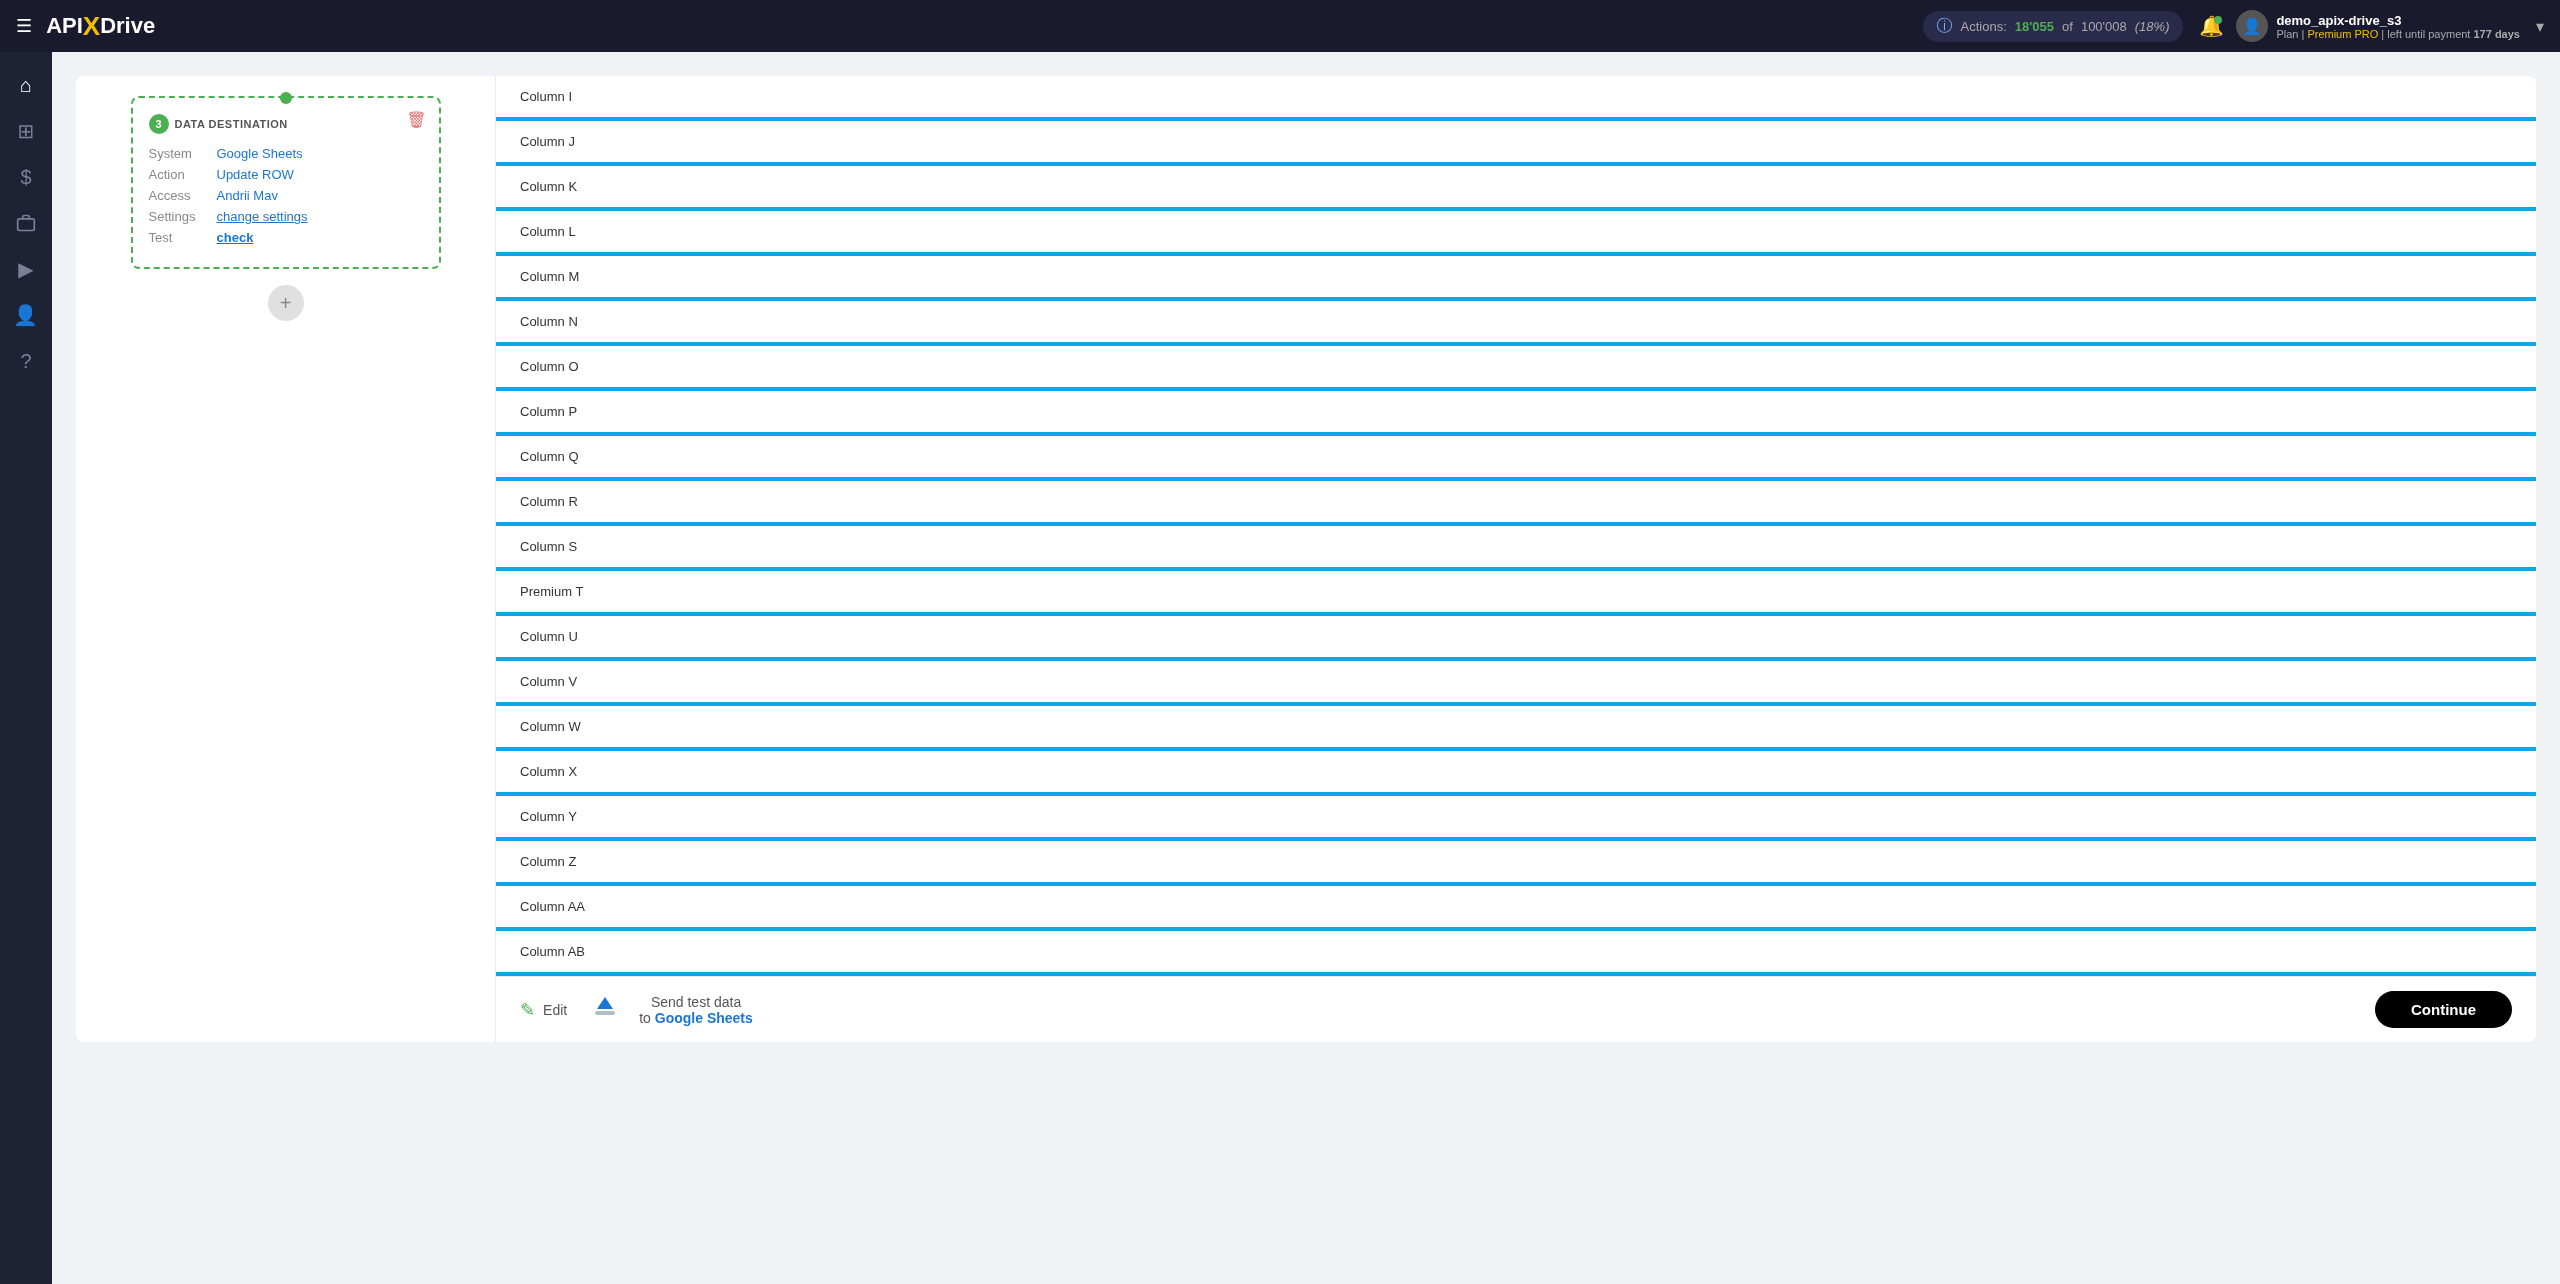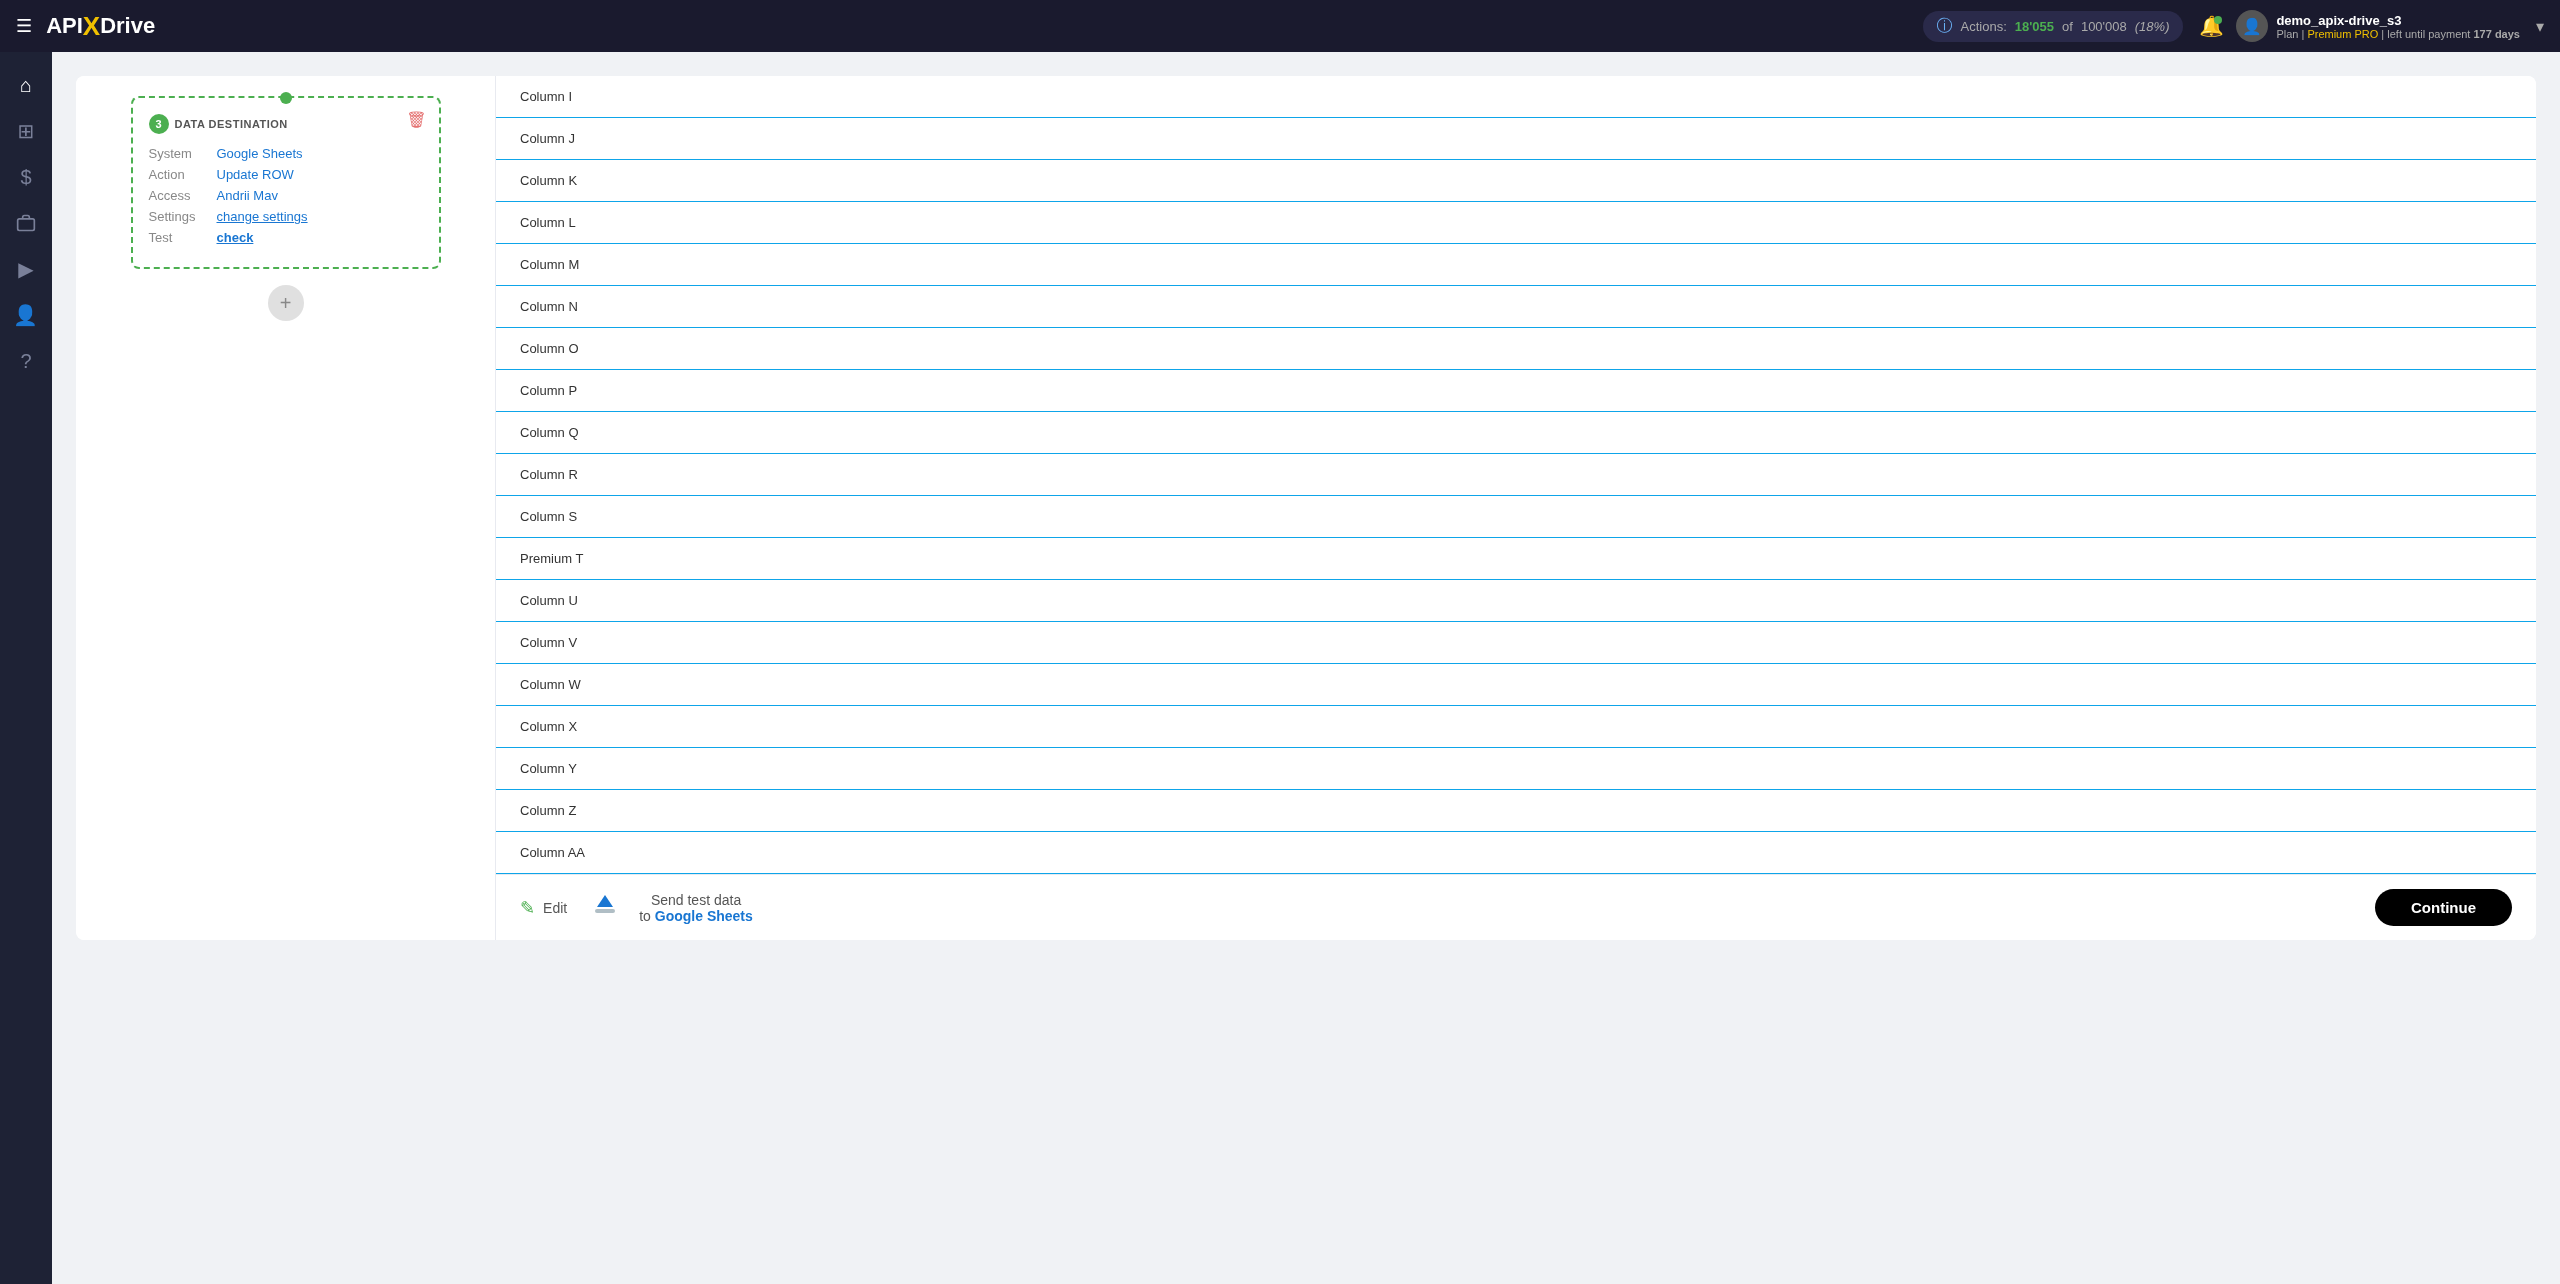--- a/index.html
+++ b/index.html
@@ -108,21 +108,21 @@
 
     
     .right-panel {
       flex: 1; padding: 0; overflow: hidden;
     }
     .columns-list {
       list-style: none;
     }
     .columns-list li {
       padding: 13px 24px; font-size: 13px; color: #333;
-      border-bottom: 1px solid #0ea5e9;
+      border-bottom: 4px solid #0ea5e9;
     }
 
     
     .bottom-bar {
       display: flex; align-items: center; padding: 14px 24px;
       border-top: 1px solid #e8eaf0; background: #fff;
       gap: 24px;
     }
     .edit-btn {
       display: flex; align-items: center; gap: 8px;
@@ -257,20 +257,21 @@
             <li>Column R</li>
             <li>Column S</li>
             <li>Premium T</li>
             <li>Column U</li>
             <li>Column V</li>
             <li>Column W</li>
             <li>Column X</li>
             <li>Column Y</li>
             <li>Column Z</li>
             <li>Column AA</li>
+            <li>Column AB</li>
           </ul>
 
         <div class="bottom-bar">
           <button class="edit-btn">
             <span class="edit-icon">✎</span>
             <span>Edit</span>
           </button>
 
           <button class="send-test-btn">
             <span class="send-icon">

